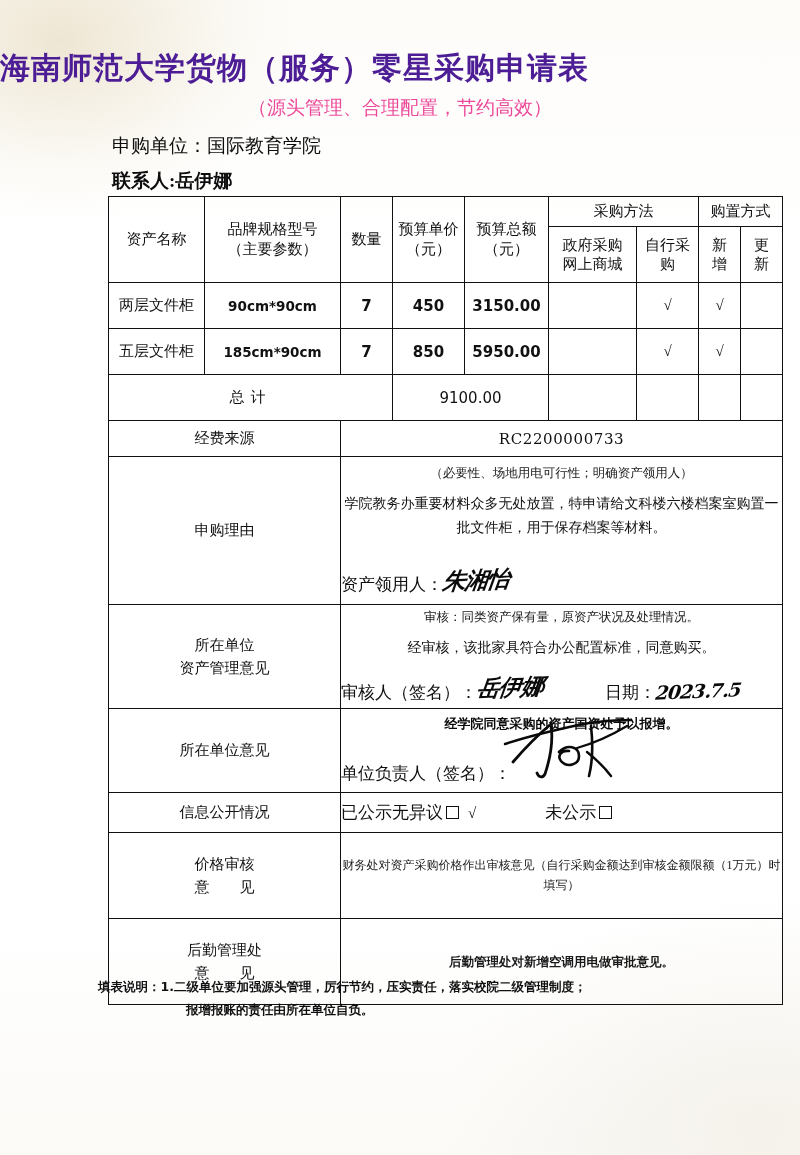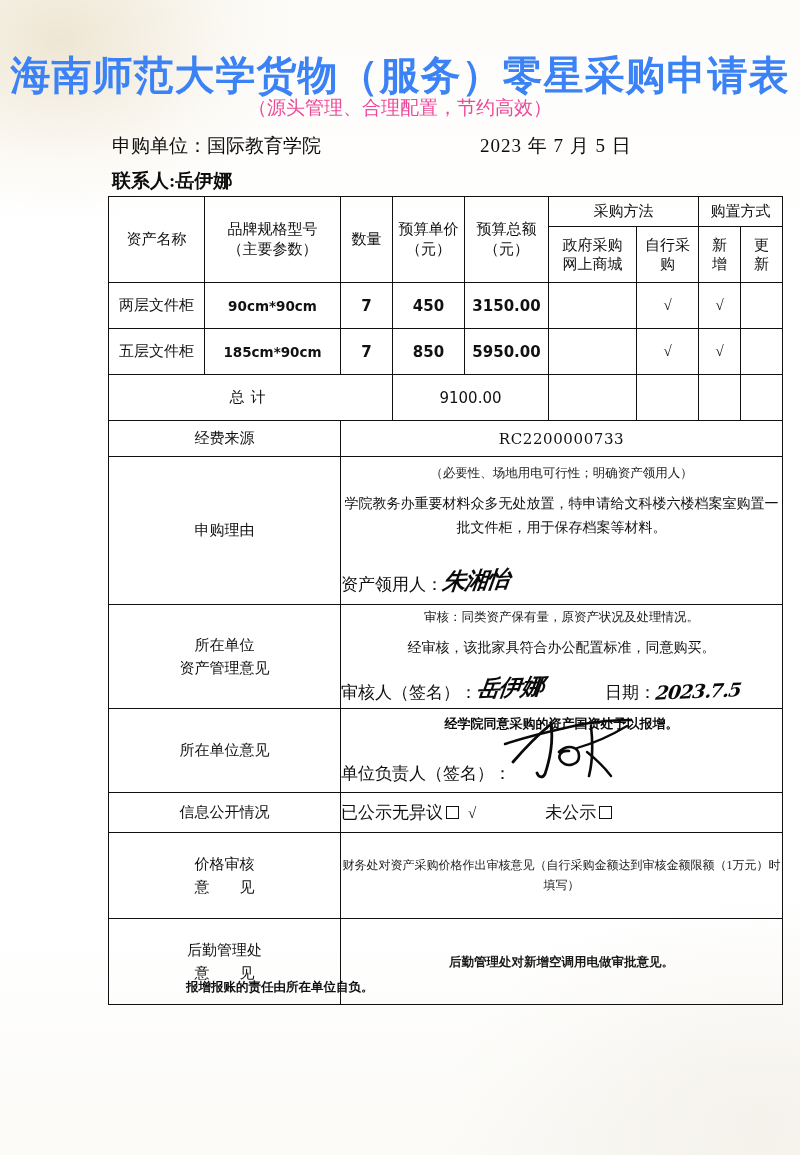--- a/index.html
+++ b/index.html
@@ -21,26 +21,25 @@
     background:
       radial-gradient(ellipse 300px 220px at 60px 40px, rgba(226,212,180,0.55) 0%, rgba(240,232,214,0.22) 55%, rgba(255,255,255,0) 80%),
       radial-gradient(ellipse 420px 300px at 760px 1120px, rgba(228,220,205,0.30) 0%, rgba(255,255,255,0) 75%),
       linear-gradient(180deg, #fdfcf9 0%, #ffffff 22%, #ffffff 80%, #fbfaf7 100%);
   }
   .sheet { position: absolute; inset: 0; }
 
   
   .title {
     position: absolute; left: 0; right: 0; top: 48px;
-    text-align: center;
     font-family: "DejaVu Sans", "Liberation Sans", sans-serif;
     font-weight: 700;
-    font-size: 40px;
+    font-size: 30px;
     letter-spacing: 1px;
-    color: #3b82f6;
+    color: #4c1d95;
   }
   .subtitle {
     position: absolute; left: 0; right: 0; top: 95px;
     text-align: center;
     font-size: 19px;
     color: #ec4899;
   }
 
   .hdr-line { position: absolute; font-size: 19px; color: #0d0d0d; white-space: nowrap; }
   .hdr-unit  { left: 112px; top: 133px; }
@@ -173,21 +172,20 @@
 <body>
 
 <div class="paper"></div>
 
 <div class="sheet">
 
   <div class="title">海南师范大学货物（服务）零星采购申请表</div>
   <div class="subtitle">（源头管理、合理配置，节约高效）</div>
 
   <div class="hdr-line hdr-unit">申购单位：国际教育学院</div>
-  <div class="hdr-line hdr-date">2023 年 7 月 5 日</div>
   <div class="hdr-line hdr-person">联系人:岳伊娜</div>
 
   <table class="form">
     <colgroup>
       <col class="c-name">
         <col class="c-spec">
         <col class="c-qty">
         <col class="c-unit">
         <col class="c-tot">
       <col class="c-gov">
@@ -353,16 +351,20 @@
         </td>
         <td class="body" colspan="7">
           <div class="note-small" style="font-weight:700;">后勤管理处对新增空调用电做审批意见。</div>
           <div class="para"></div>
         </td>
       </tr>
     </tbody>
   </table>
 
   <div class="footer">
+    <div class="f1">
+      <span class="f-lead">填表说明：</span>
+      <span>1.二级单位要加强源头管理，厉行节约，压实责任，落实校院二级管理制度；</span>
+    </div>
     <div class="f3">报增报账的责任由所在单位自负。</div>
   </div>
 
 </div>
 
 </body></html>

